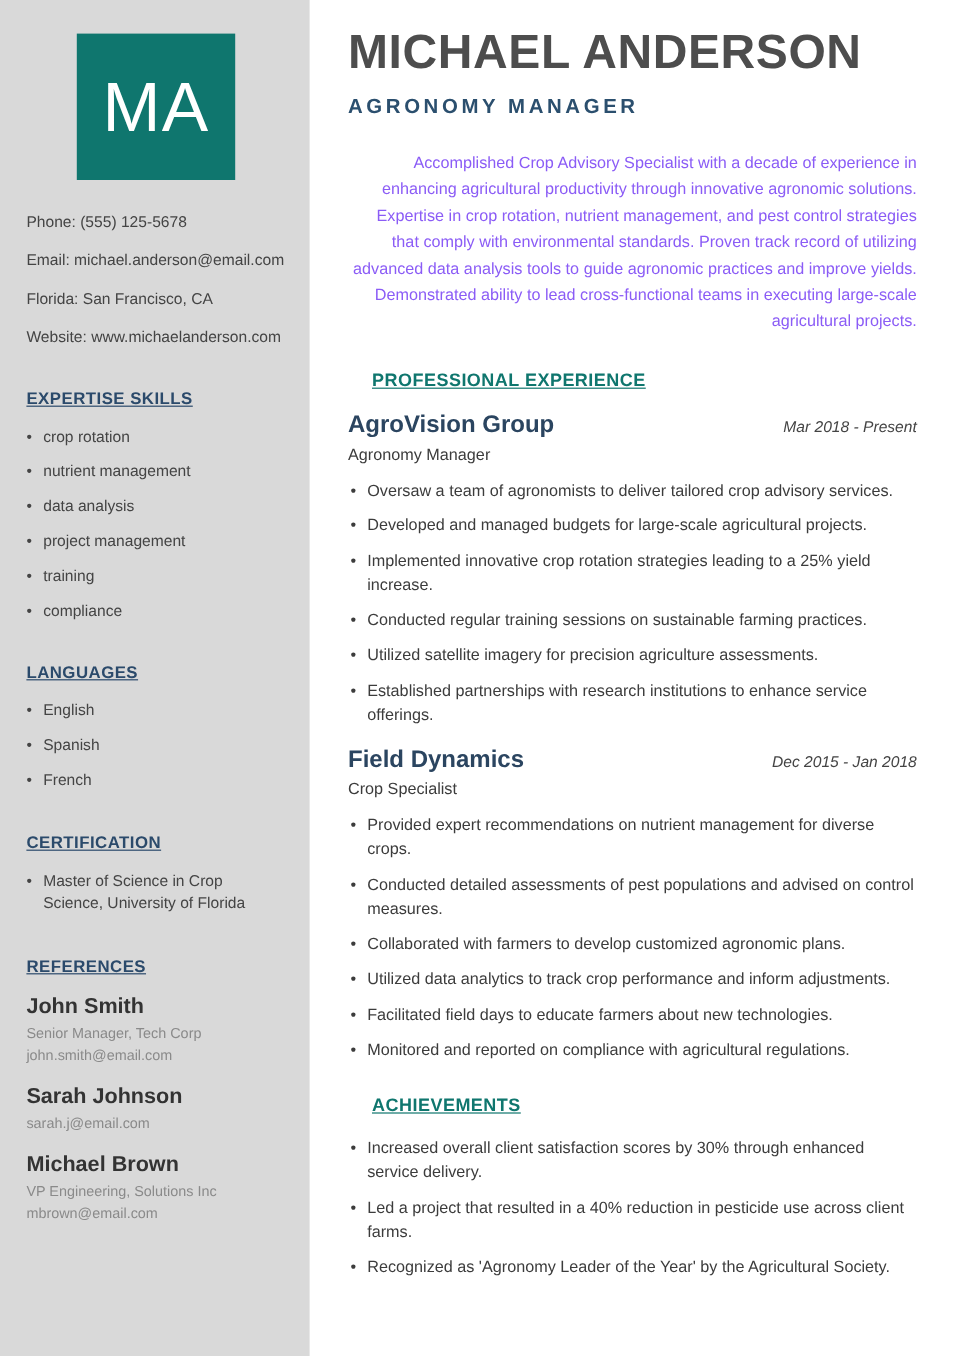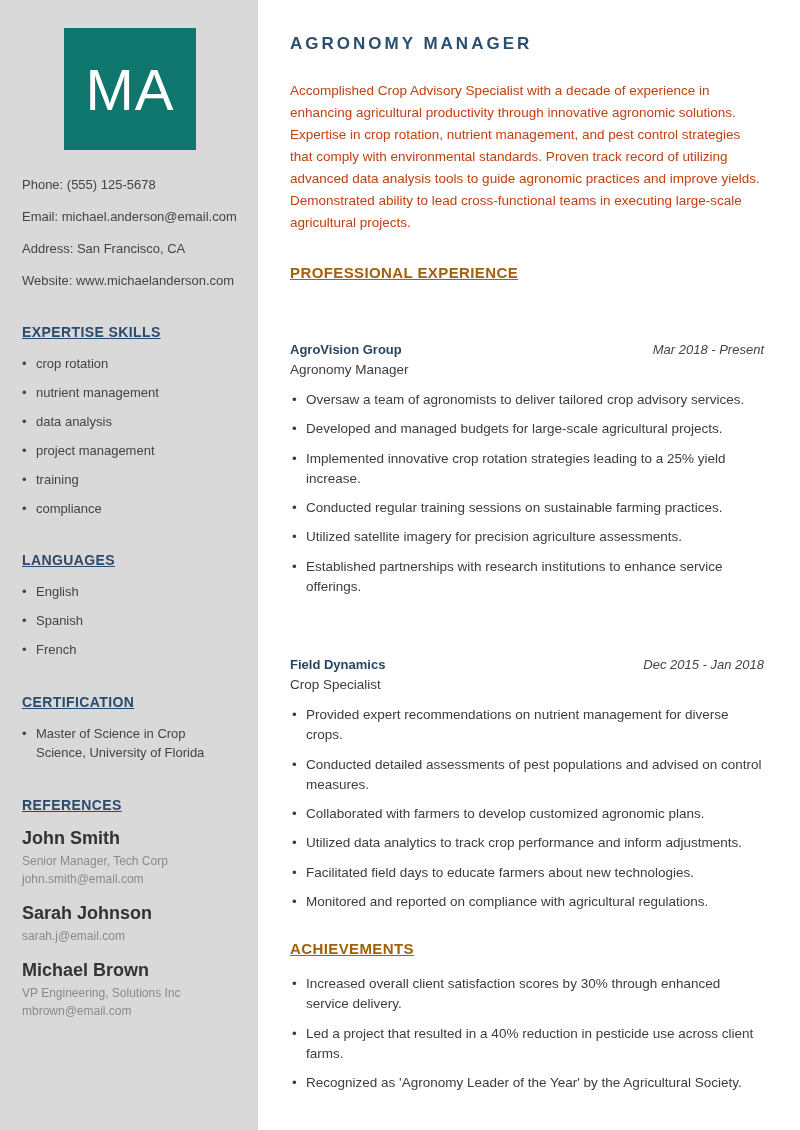--- a/index.html
+++ b/index.html
@@ -43,28 +43,28 @@
   .ref-name { font-size: 18px; font-weight: bold; color: #333333; margin-bottom: 3px; }
   .ref-title, .ref-email { font-size: 12px; color: #8a8a8a; line-height: 1.5; }
 
   
   .main { flex: 1; padding: 22px 36px 40px 32px; }
   .name { font-size: 40px; font-weight: bold; color: #4d4d4d; letter-spacing: 0.5px; }
   .headline {
     font-size: 17px; font-weight: bold; color: #2b4f6e;
     letter-spacing: 3px; margin: 12px 0 26px 0;
   }
-  .summary { font-size: 13.5px; line-height: 1.63; color: #c2410c; margin-bottom: 30px; }
+  .summary { font-size: 13.5px; line-height: 1.63; color: #8b5cf6; margin-bottom: 30px; text-align: right; }
   .main-heading {
-    font-size: 15px; font-weight: bold; color: #a16207;
-    letter-spacing: 0.4px; text-decoration: underline; margin-bottom: 17px;
+    font-size: 15px; font-weight: bold; color: #0f766e;
+    letter-spacing: 0.4px; text-decoration: underline; margin-bottom: 17px; margin-left: 20px;
   }
   .job { margin-bottom: 16px; }
   .job-header { display: flex; justify-content: space-between; align-items: baseline; }
-  .company { font-size: 13px; font-weight: bold; color: #2b4560; margin-top: 44px; }
+  .company { font-size: 20px; font-weight: bold; color: #2b4560; }
   .dates { font-size: 13px; font-style: italic; color: #444444; }
   .role { font-size: 13.5px; color: #3c3c3c; margin: 5px 0 13px 0; }
   ul.main-list { list-style: none; }
   ul.main-list li {
     font-size: 13.5px; color: #3c3c3c; line-height: 1.5;
     margin-bottom: 9px; padding-left: 16px; position: relative;
   }
   ul.main-list li::before { content: "•"; position: absolute; left: 2px; color: #3c3c3c; }
   .achievements { margin-top: 28px; }
 </style>
@@ -75,21 +75,21 @@
 
   <aside class="sidebar">
 
     <div class="avatar">
       <span>MA</span>
     </div>
 
     <div>
       <div class="contact-line">Phone: (555) 125-5678</div>
       <div class="contact-line">Email: michael.anderson@email.com</div>
-      <div class="contact-line">Address: San Francisco, CA</div>
+      <div class="contact-line">Florida: San Francisco, CA</div>
       <div class="contact-line">Website: www.michaelanderson.com</div>
     </div>
 
     <div class="side-section">
       <div class="side-heading">EXPERTISE SKILLS</div>
       <ul class="side-list">
         <li>crop rotation</li>
         <li>nutrient management</li>
         <li>data analysis</li>
         <li>project management</li>
@@ -132,20 +132,21 @@
         <div class="ref-name">Michael Brown</div>
         <div class="ref-title">VP Engineering, Solutions Inc</div>
         <div class="ref-email">mbrown@email.com</div>
       </div>
     </div>
 
   </aside>
 
   <main class="main">
 
+    <h1 class="name">MICHAEL ANDERSON</h1>
     <div class="headline">AGRONOMY MANAGER</div>
 
     <p class="summary">Accomplished Crop Advisory Specialist with a decade of experience in enhancing agricultural productivity through innovative agronomic solutions. Expertise in crop rotation, nutrient management, and pest control strategies that comply with environmental standards. Proven track record of utilizing advanced data analysis tools to guide agronomic practices and improve yields. Demonstrated ability to lead cross-functional teams in executing large-scale agricultural projects.</p>
 
     <section>
       <div class="main-heading">PROFESSIONAL EXPERIENCE</div>
 
       <div class="job">
         <div class="job-header">
           <span class="company">AgroVision Group</span>

